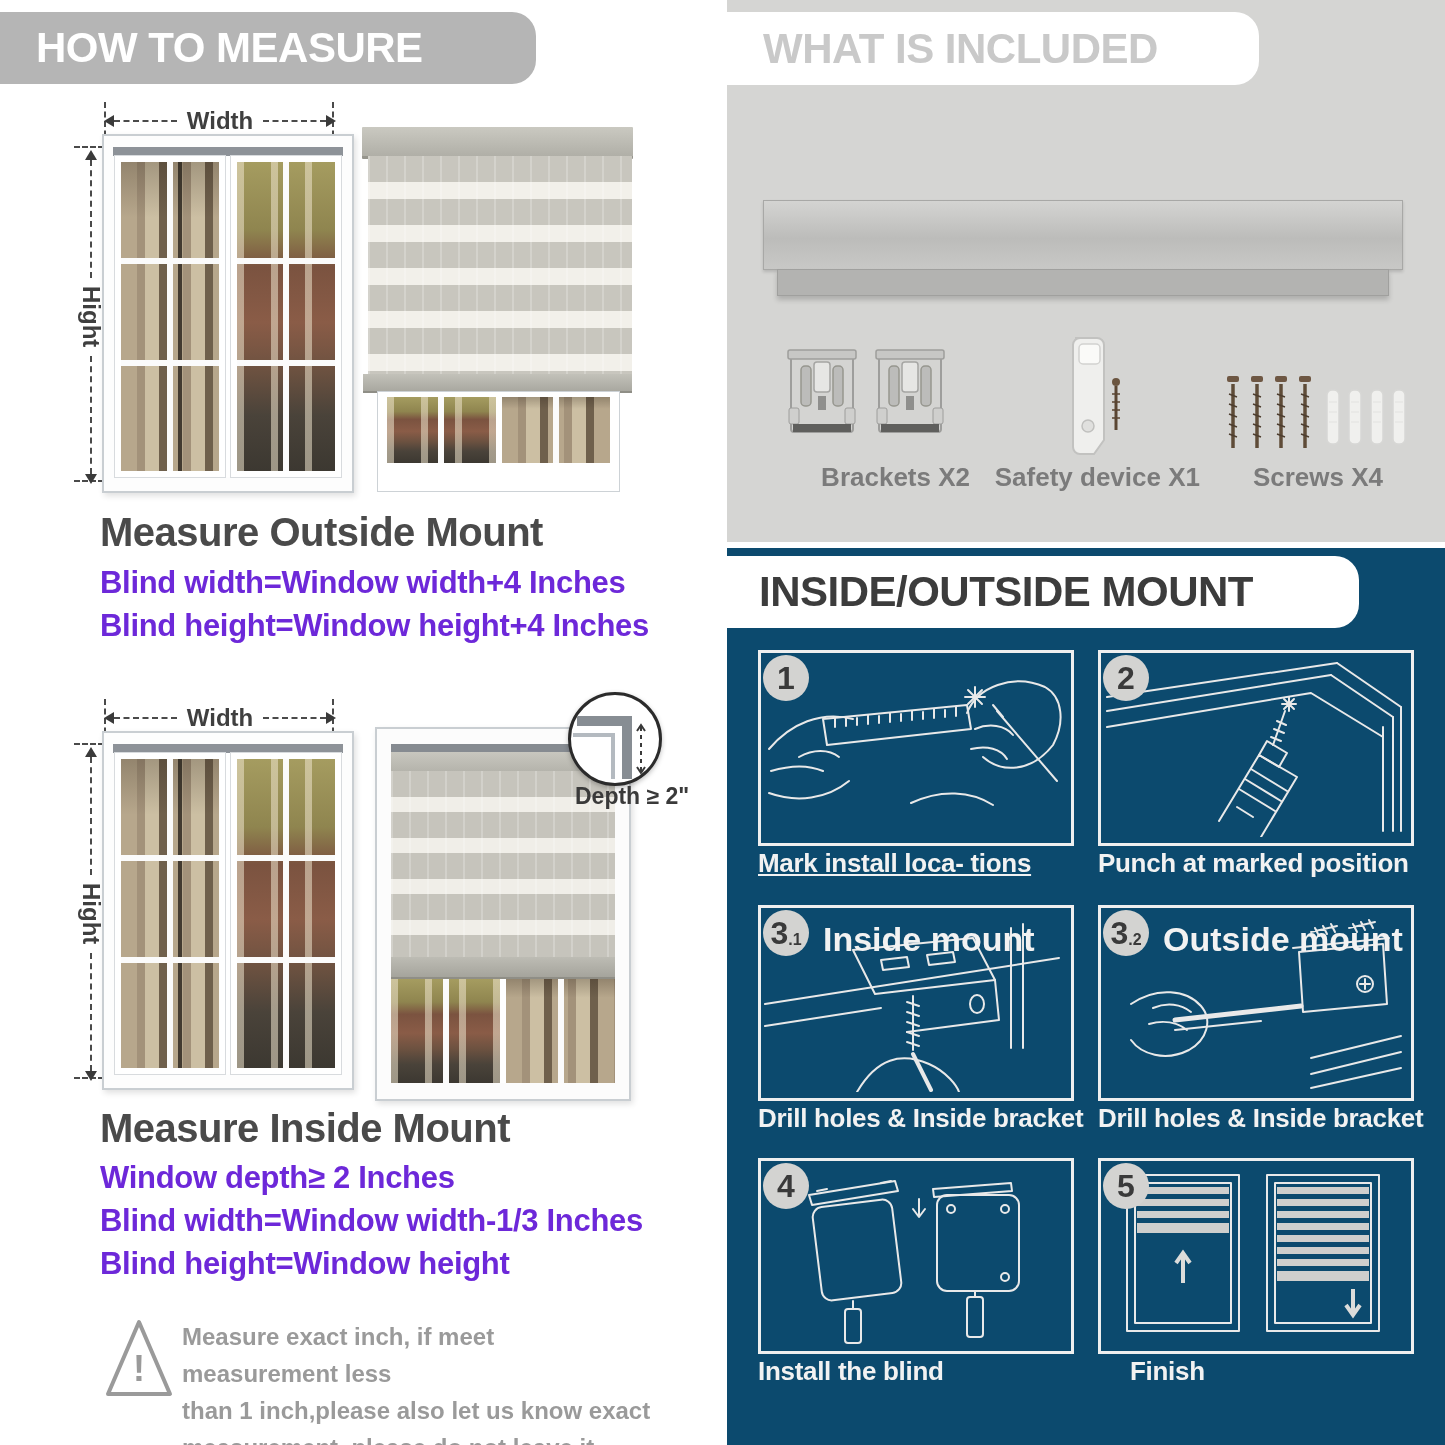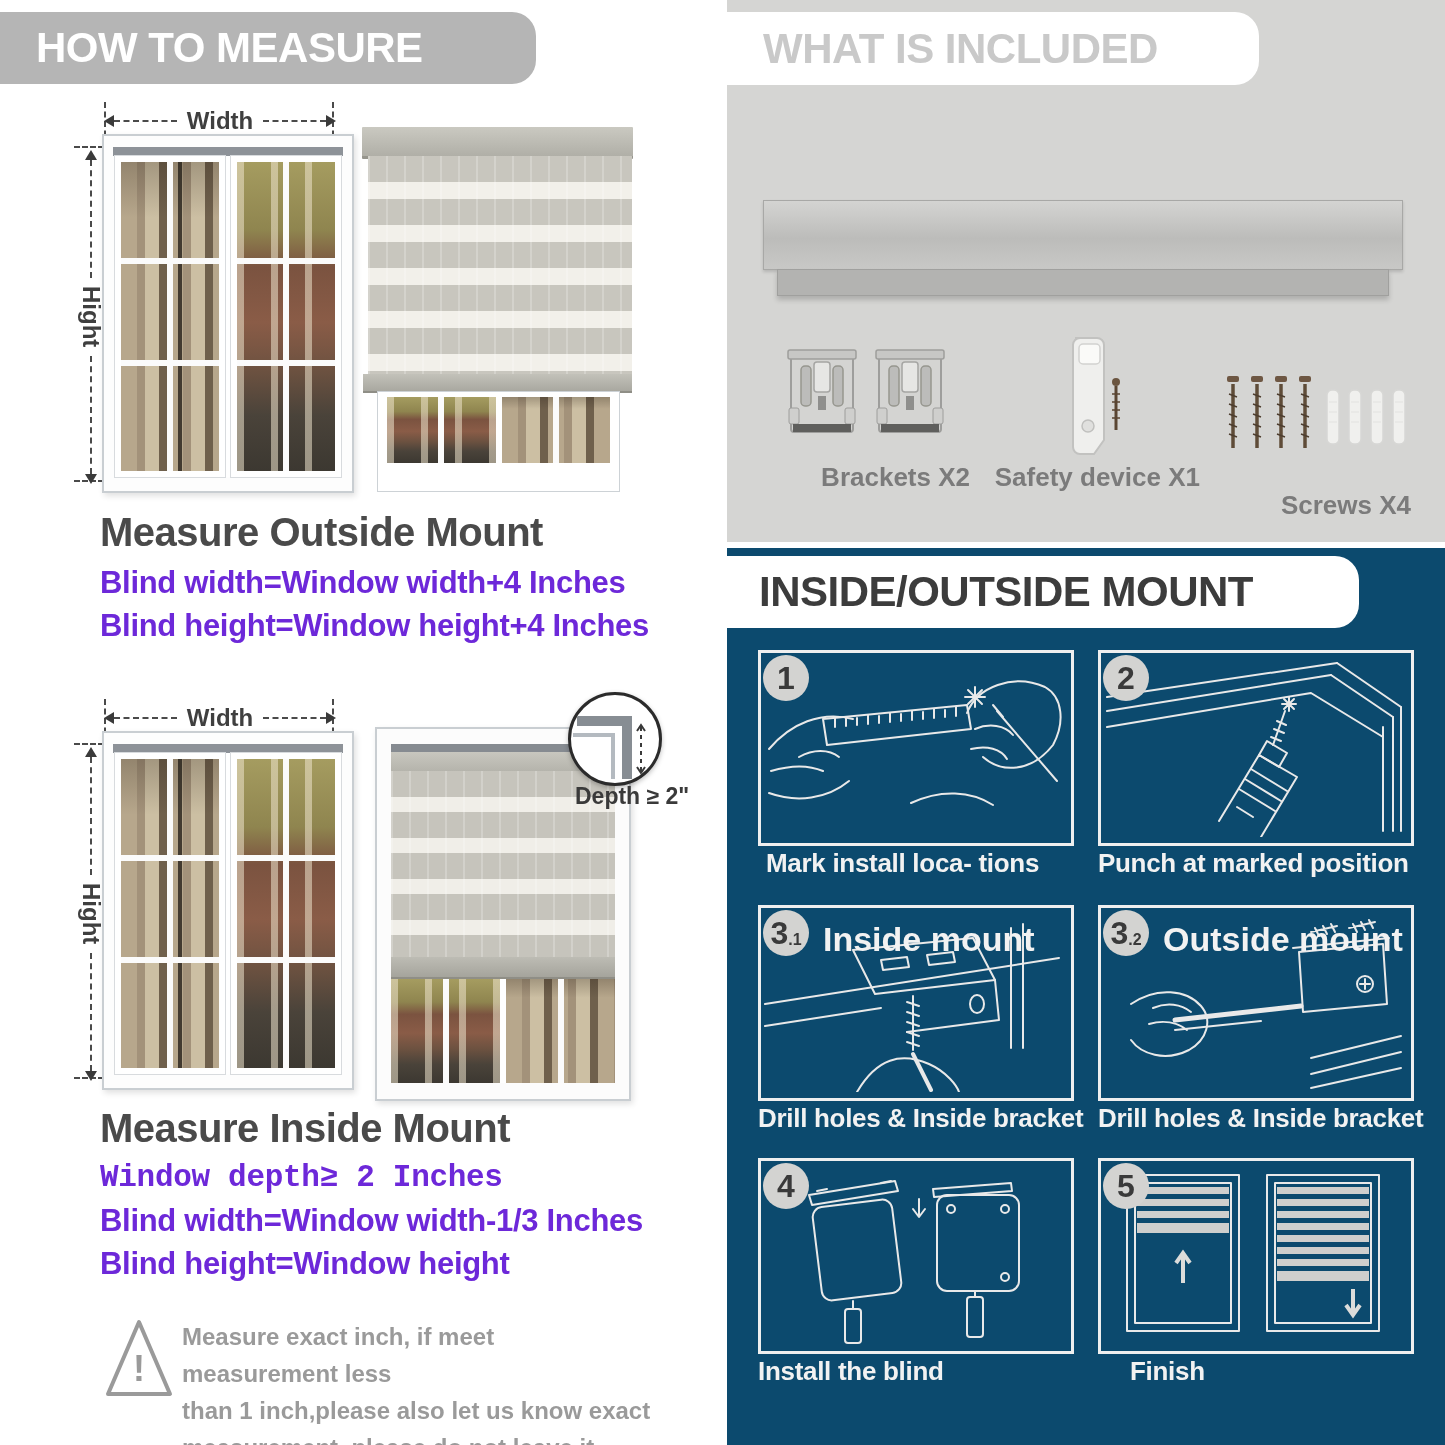--- a/index.html
+++ b/index.html
@@ -236,21 +236,21 @@
       <path d="M6,26 L56,26 L56,84" stroke="#878d93" stroke-width="10" fill="none"></path>
       <path d="M2,40 L42,40 L42,84" stroke="#b4bac0" stroke-width="4" fill="none"></path>
       <path d="M70,32 L70,76" stroke="#3a3a3a" stroke-width="2" stroke-dasharray="4 4" fill="none"></path>
       <path d="M66,36 L70,30 L74,36" stroke="#3a3a3a" stroke-width="2" fill="none"></path>
       <path d="M66,72 L70,78 L74,72" stroke="#3a3a3a" stroke-width="2" fill="none"></path>
     </svg>
   </div>
   <div class="depth-label" style="left:575px;top:783px;">Depth ≥ 2"</div>
 
   <div class="h-title" style="top:1106px;">Measure Inside Mount</div>
-  <div class="h-line" style="top:1160px;font-family:Liberation Mono, monospace;">Window depth≥ 2 Inches</div>
+  <div class="h-line" style="top:1160px;">Window depth≥ 2 Inches</div>
   <div class="h-line" style="top:1203px;">Blind width=Window width-1/3 Inches</div>
   <div class="h-line" style="top:1246px;">Blind height=Window height</div>
 
   <div class="warn-wrap">
     <svg width="72" height="88" viewBox="0 0 72 88">
       <path d="M36 8 L67 80 L5 80 Z" fill="none" stroke="#9a9a9a" stroke-width="4" stroke-linejoin="round"></path>
     </svg>
     <div style="position:absolute;left:0;top:34px;width:72px;text-align:center;font-size:36px;font-weight:bold;color:#9a9a9a;">!</div>
   </div>
   <div class="warn-text">
@@ -333,21 +333,21 @@
         </g>
         <g stroke="#e2e2e0" stroke-width="1">
           <path d="M110,34 h8 M110,44 h8 M110,54 h8 M132,34 h8 M132,44 h8 M132,54 h8
                    M154,34 h8 M154,44 h8 M154,54 h8 M176,34 h8 M176,44 h8 M176,54 h8"></path>
         </g>
       </svg>
     </div>
 
     <div class="kit-label" style="left:23px;">Brackets X2</div>
     <div class="kit-label" style="left:253px;">Safety device X1</div>
-    <div class="kit-label" style="left:464px;margin-top:28px;">Screws X4</div>
+    <div class="kit-label" style="left:436px;">Screws X4</div>
   </div>
 
   <div class="panel-dark">
     <div class="banner-mount">
       <span>INSIDE/OUTSIDE MOUNT</span>
     </div>
 
     <div class="step-panel" style="left:31px;top:102px;">
       <svg class="step-art" width="304" height="184" viewBox="0 0 304 184">
         <g class="art">
@@ -364,21 +364,21 @@
           <path d="M236,58 L296,128"></path>
           <path d="M232,52 l10,12"></path>
           <path d="M150,150 C180,136 210,138 232,152"></path>
         </g>
       </svg>
       <div class="badge">
         <span>1</span>
           <span class="sub"></span>
       </div>
     </div>
-    <div class="caption" style="left:39px;top:300px;">Mark install loca- tions</div>
+    <div class="caption" style="left:31px;top:300px;text-decoration:underline;">Mark install loca- tions</div>
 
     <div class="step-panel" style="left:371px;top:102px;">
       <svg class="step-art" width="304" height="184" viewBox="0 0 304 184">
         <g class="art">
           <path d="M6,44 L236,10"></path>
             <path d="M6,58 L230,22"></path>
           <path d="M230,22 L292,64"></path>
             <path d="M236,10 L300,54"></path>
           <path d="M292,64 L292,178"></path>
             <path d="M300,54 L300,178"></path>

